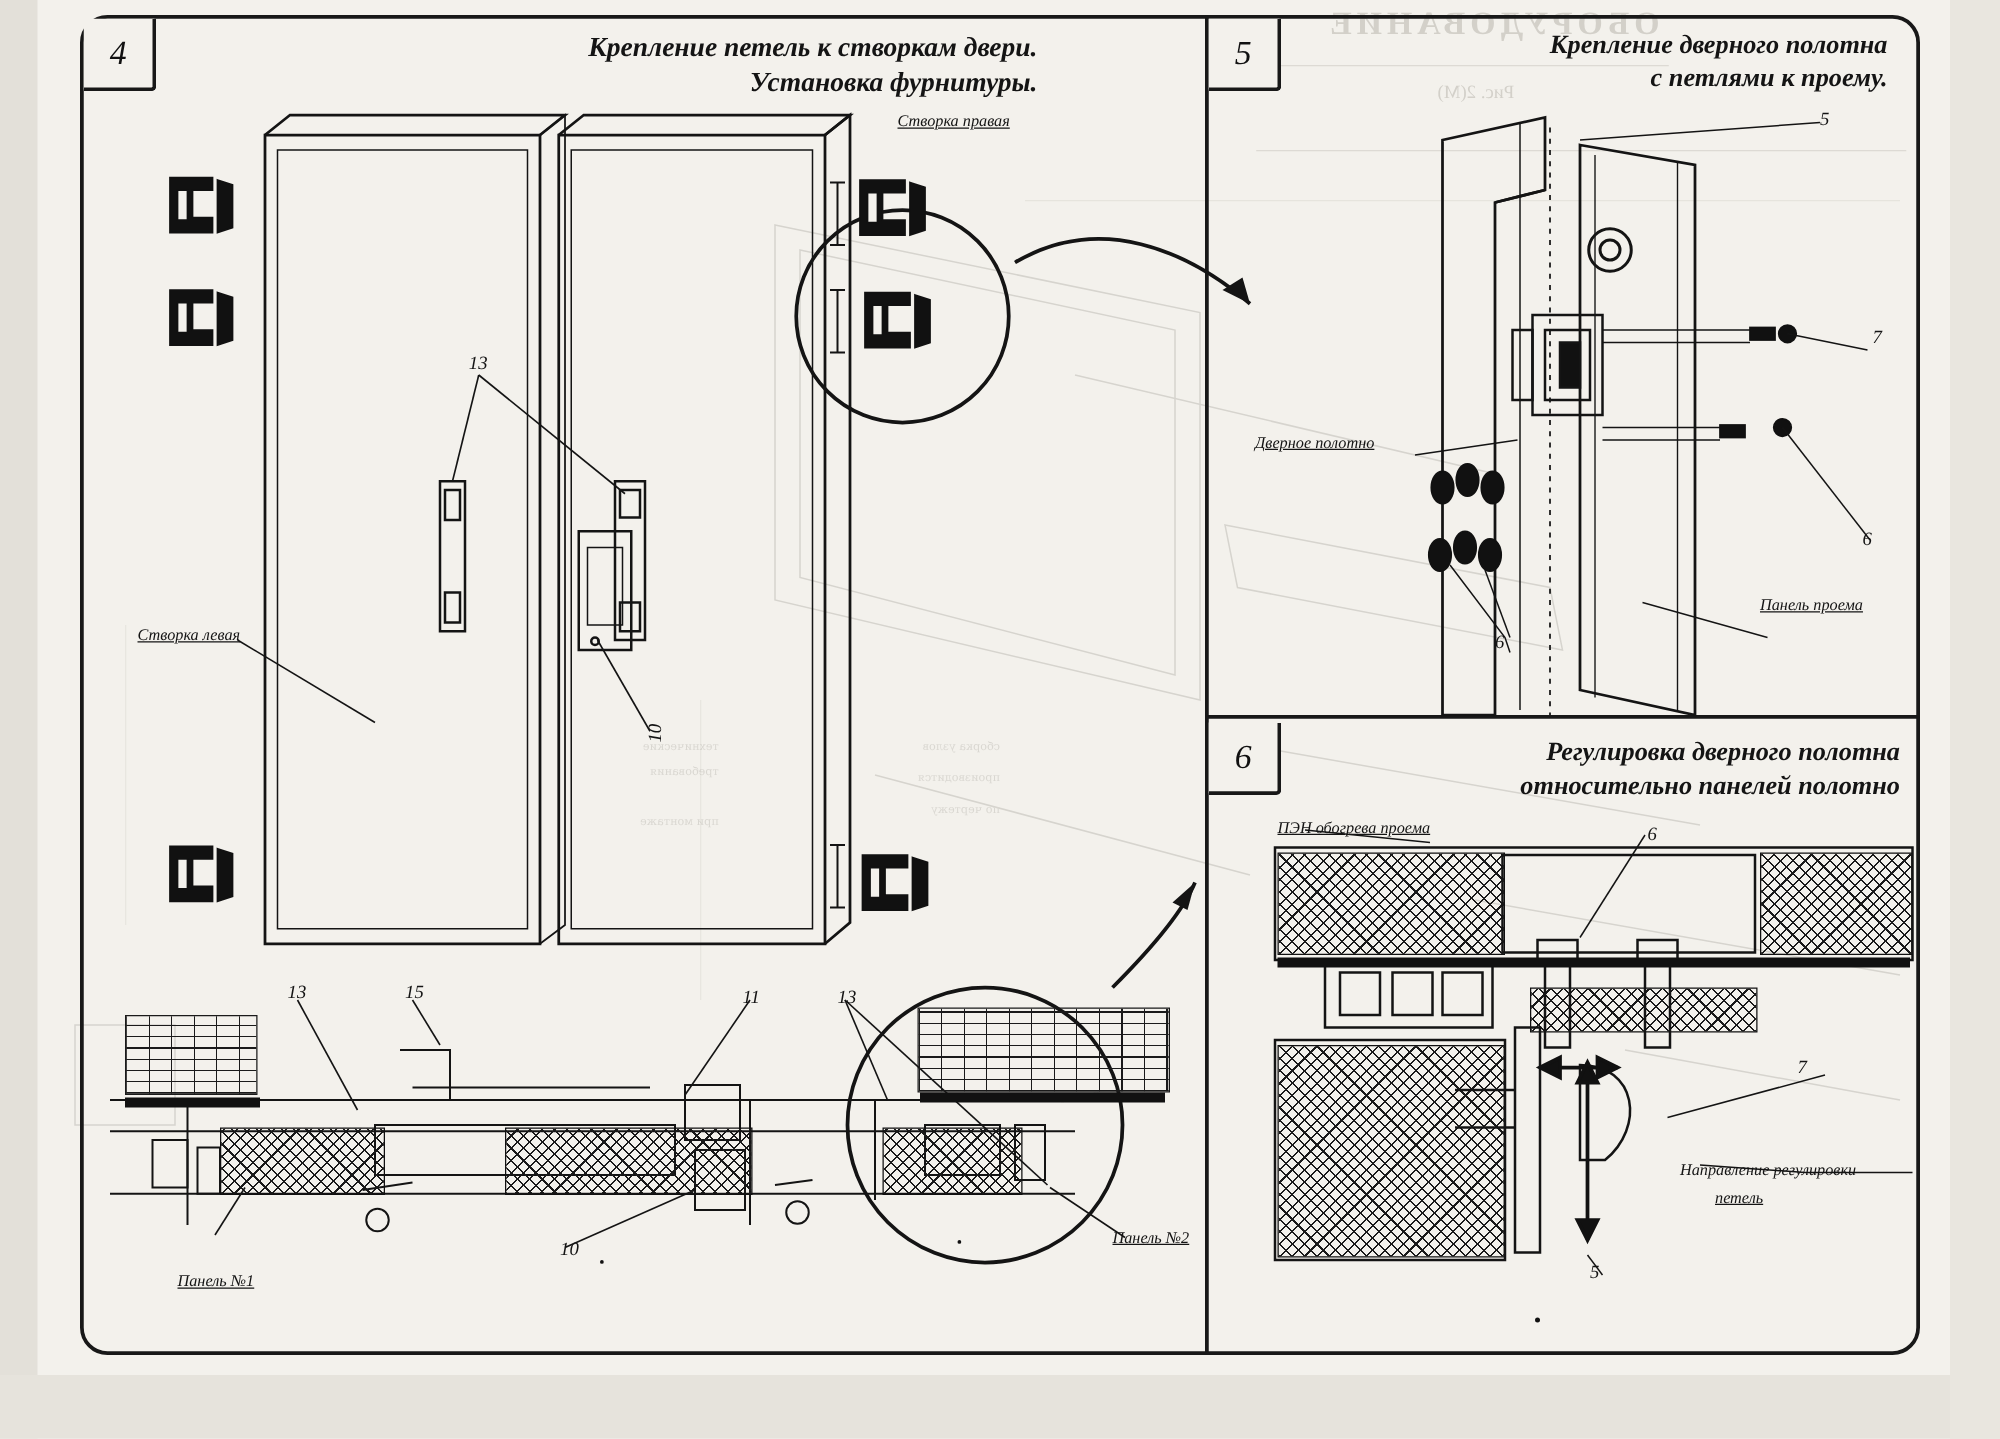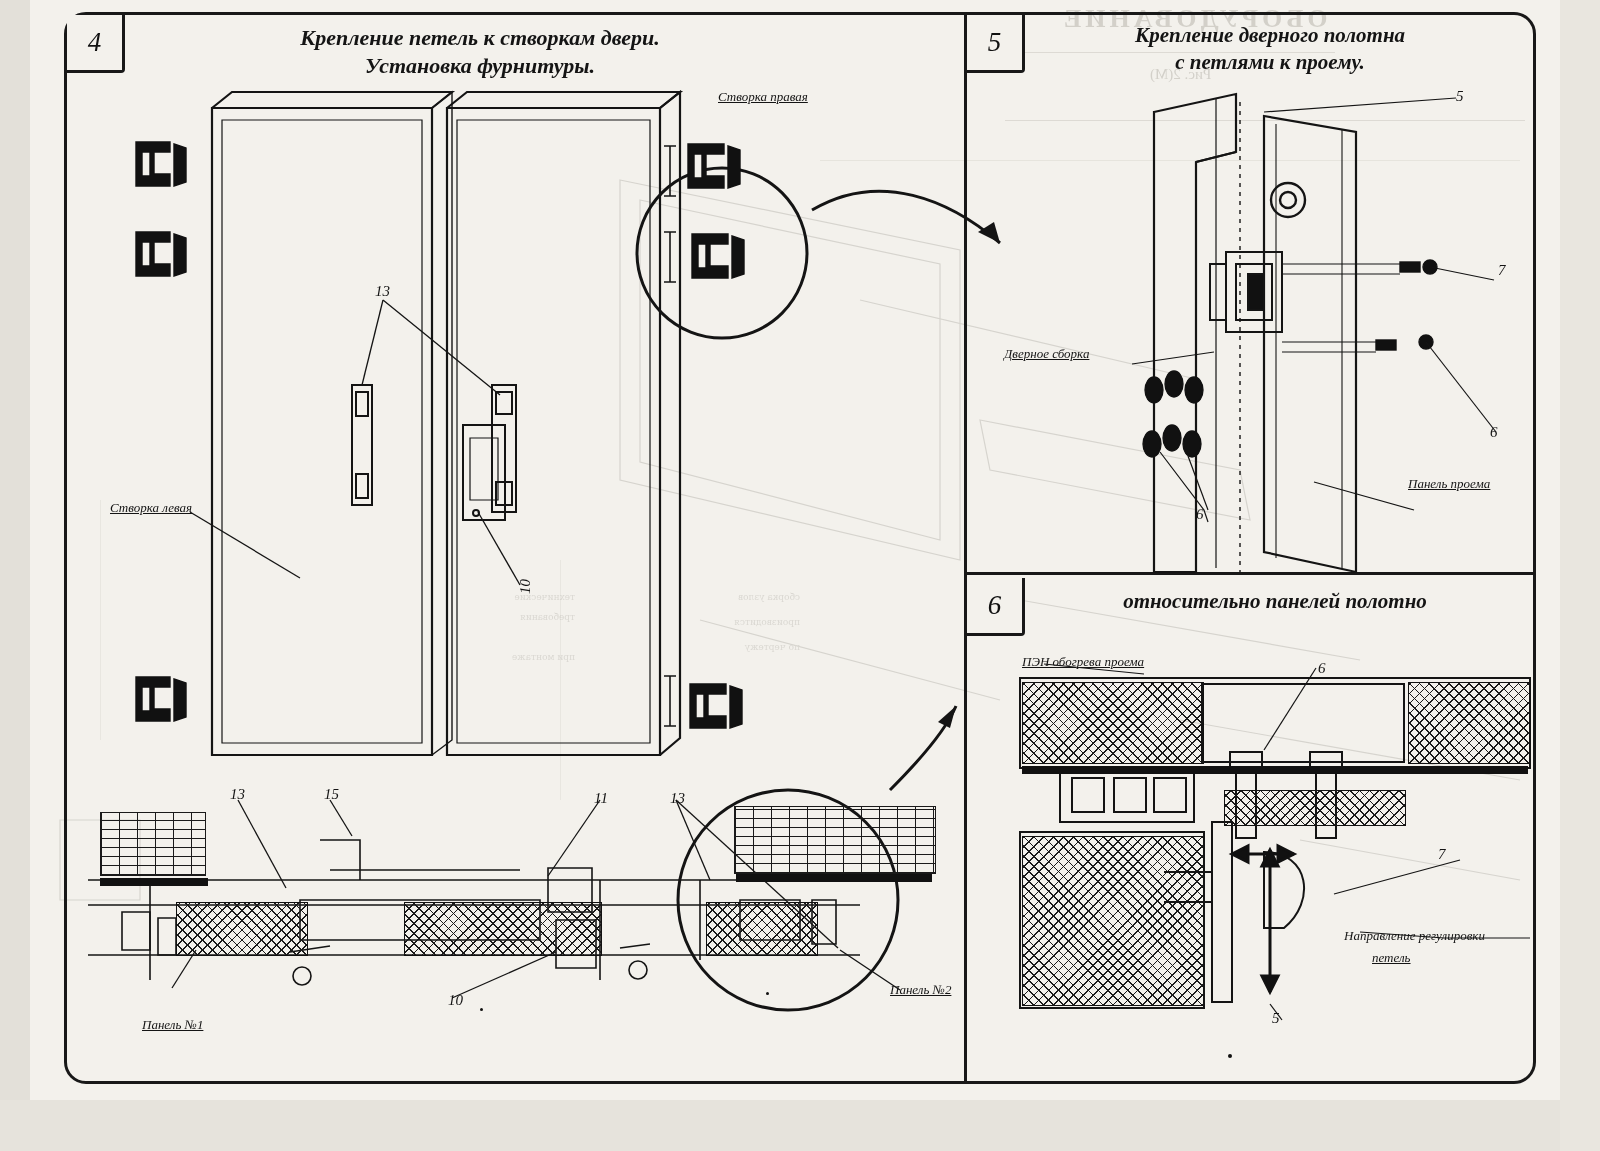--- a/index.html
+++ b/index.html
@@ -22,21 +22,21 @@
   .vline{position:absolute;background:#181818;}
   .hline{position:absolute;background:#181818;}
   
   .stepnum{
     position:absolute;border:3px solid #181818;box-sizing:border-box;
     width:58px;height:58px;display:flex;align-items:center;justify-content:center;
     font-family:"Liberation Serif",serif;font-style:italic;font-size:27px;color:#111;
     background:#f3f1ec;border-top:none;border-left:none;border-bottom-right-radius:4px;
   }
   .title{
-    position:absolute;text-align:center;font-family:"Liberation Serif",serif;
+    position:absolute;text-align:right;font-family:"Liberation Serif",serif;
     font-style:italic;font-weight:bold;color:#141414;line-height:1.28;
   }
   .lbl{
     position:absolute;font-family:"Liberation Serif",serif;font-style:italic;
     font-size:13px;color:#141414;white-space:nowrap;
   }
   .lbl.u{text-decoration:underline;}
   .num{
     position:absolute;font-family:"Liberation Serif",serif;font-style:italic;
     font-size:15px;color:#141414;
@@ -311,29 +311,30 @@
       <path d="M300 100 L492 86"></path>
       <path d="M250 340 L168 352"></path>
       <path d="M466 255 L530 268"></path>
       <path d="M462 330 L532 420"></path>
       <path d="M196 440 L240 498 L244 510"></path>
       <path d="M224 444 L244 498"></path>
       <path d="M350 470 L450 498"></path>
     </g>
   </svg>
 
-  <div class="lbl u" style="left:1004px;top:346px;">Дверное сборка</div>
+  <div class="lbl u" style="left:1004px;top:346px;">Дверное полотно</div>
   <div class="lbl u" style="left:1408px;top:476px;">Панель проема</div>
   <div class="num" style="left:1456px;top:88px;">5</div>
   <div class="num" style="left:1498px;top:262px;">7</div>
   <div class="num" style="left:1490px;top:424px;">6</div>
   <div class="num" style="left:1196px;top:506px;">6</div>
 
   <div class="stepnum" style="left:967px;top:578px;">6</div>
   <div class="title" style="left:1030px;top:588px;width:490px;font-size:21px;">
+    <div>Регулировка дверного полотна</div>
     <div>относительно панелей полотно</div>
   </div>
 
   <div class="hatch-cross" style="left:1022px;top:682px;width:180px;height:80px;"></div>
   <div class="hatch-cross" style="left:1408px;top:682px;width:120px;height:80px;"></div>
   <div class="hatch-cross" style="left:1022px;top:836px;width:180px;height:168px;"></div>
   <div class="hatch-cross" style="left:1224px;top:790px;width:180px;height:34px;"></div>
 
   <svg width="600" height="520" style="left:964px;top:572px;">
     <g fill="none" stroke="#141414" stroke-width="2">

